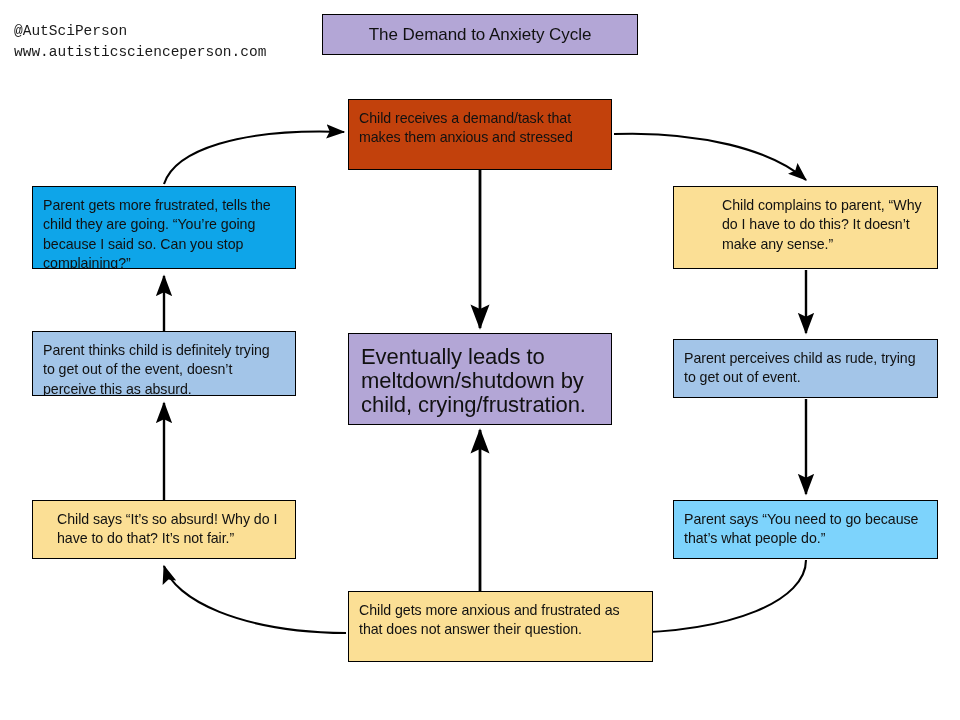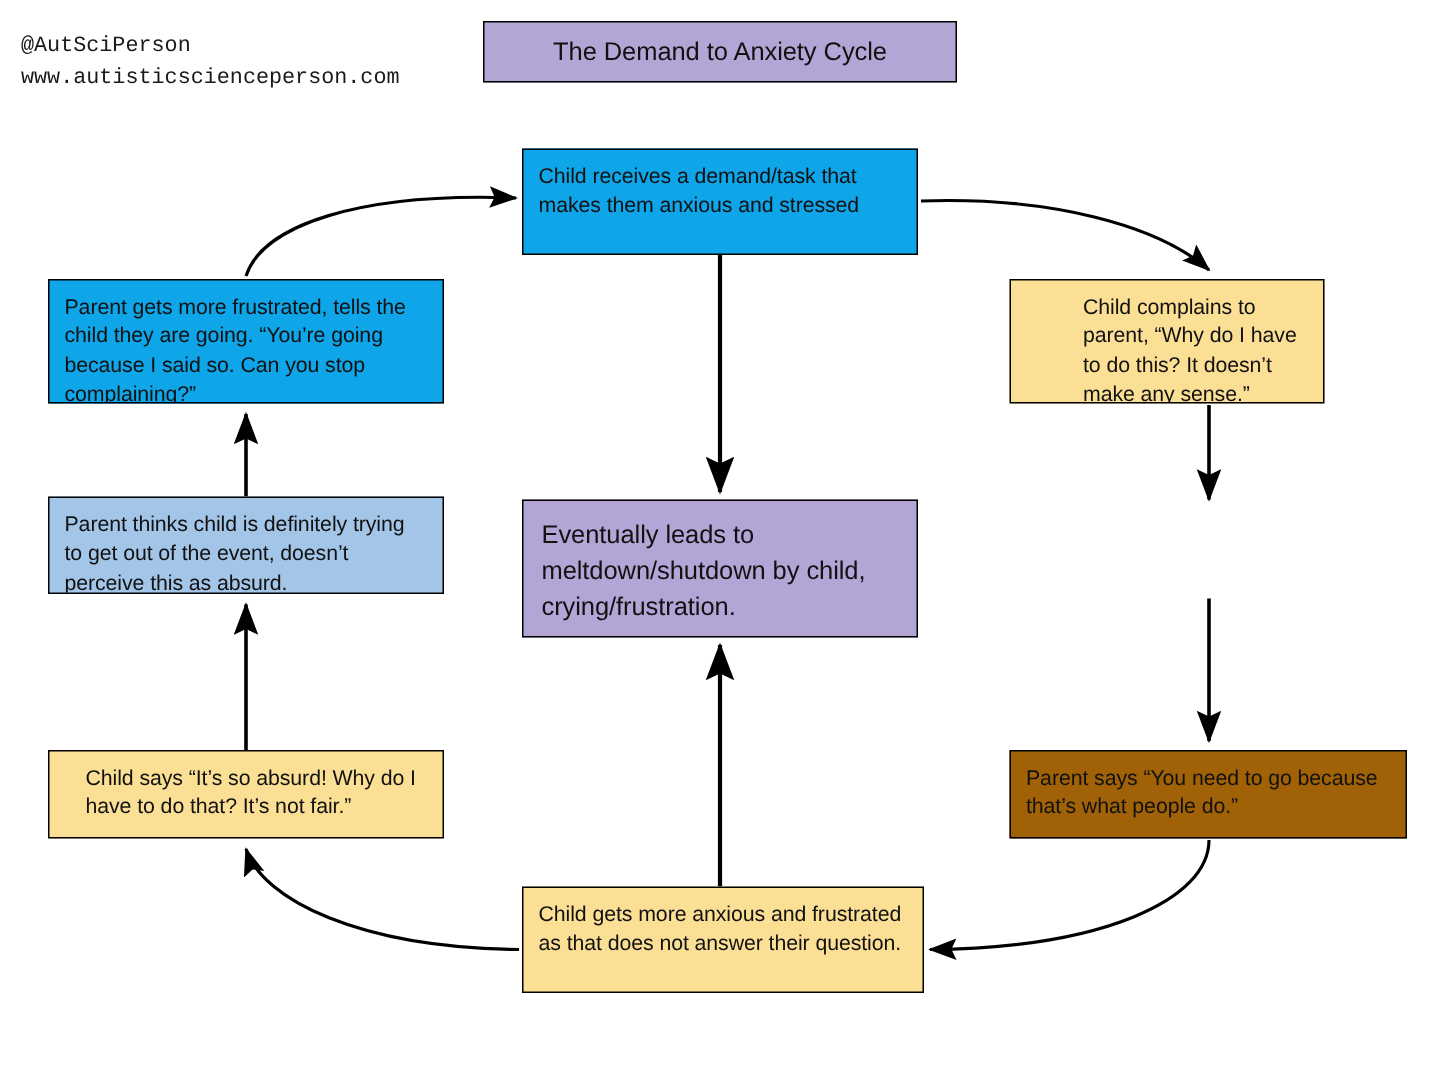--- a/index.html
+++ b/index.html
@@ -60,32 +60,32 @@
   .node.title-node {
     display: flex;
     align-items: center;
     justify-content: center;
     text-align: center;
     padding: 16px;
     font-size: 17px;
   }
 
   .node.big-text {
-    font-size: 17px;
+    font-size: 22px;
     line-height: 24px;
     padding: 11px 12px;
   }
 
   
   #title-box  { left: 322px; top: 14px;  width: 316px; height: 41px; }
   #n-demand   { left: 348px; top: 99px;  width: 264px; height: 71px; }
-  #n-complain { left: 673px; top: 186px; width: 210px; height: 83px; padding-left: 48px; }
+  #n-complain { left: 673px; top: 186px; width: 265px; height: 83px; padding-left: 48px; }
   #n-perceive { left: 673px; top: 339px; width: 265px; height: 59px; }
   #n-parent-says { left: 673px; top: 500px; width: 265px; height: 59px; }
-  #n-anxious  { left: 348px; top: 591px; width: 268px; height: 71px; }
+  #n-anxious  { left: 348px; top: 591px; width: 305px; height: 71px; }
   #n-absurd   { left: 32px;  top: 500px; width: 264px; height: 59px; padding-left: 24px; }
   #n-thinks   { left: 32px;  top: 331px; width: 264px; height: 65px; }
   #n-frustrated { left: 32px; top: 186px; width: 264px; height: 83px; }
   #n-meltdown { left: 348px; top: 333px; width: 264px; height: 92px; }
 </style>
 </head>
 <body>
 
 <div id="canvas">
 
@@ -117,26 +117,27 @@
 
     <path d="M 480,170 L 480,328" fill="none" stroke="#000000" stroke-width="2.8" marker-end="url(#ah)"></path>
 
     <path d="M 480,591 L 480,430" fill="none" stroke="#000000" stroke-width="2.8" marker-end="url(#ah)"></path>
   </svg>
 
   <div class="node title-node" id="title-box" style="background:#b3a6d6;">
     <span>The Demand to Anxiety Cycle</span>
   </div>
 
-  <div class="node" id="n-demand" style="background:#0ea5e9;">Child receives a demand/task that makes them anxious and stressed</div>
+  <div class="node" id="n-demand" style="background:#c2410c;">Child receives a demand/task that makes them anxious and stressed</div>
 
   <div class="node" id="n-complain" style="background:#fbdf95;">Child complains to parent, “Why do I have to do this? It doesn’t make any sense.”</div>
 
+  <div class="node" id="n-perceive" style="background:#a3c5e8;">Parent perceives child as rude, trying to get out of event.</div>
 
-  <div class="node" id="n-parent-says" style="background:#a16207;">Parent says “You need to go because that’s what people do.”</div>
+  <div class="node" id="n-parent-says" style="background:#7dd3fc;">Parent says “You need to go because that’s what people do.”</div>
 
   <div class="node" id="n-anxious" style="background:#fbdf95;">Child gets more anxious and frustrated as that does not answer their question.</div>
 
   <div class="node" id="n-absurd" style="background:#fbdf95;">Child says “It’s so absurd! Why do I have to do that? It’s not fair.”</div>
 
   <div class="node" id="n-thinks" style="background:#a3c5e8;">Parent thinks child is definitely trying to get out of the event, doesn’t perceive this as absurd.</div>
 
   <div class="node" id="n-frustrated" style="background:#0ea5e9;">Parent gets more frustrated, tells the child they are going. “You’re going because I said so. Can you stop complaining?”</div>
 
   <div class="node big-text" id="n-meltdown" style="background:#b3a6d6;">Eventually leads to meltdown/shutdown by child, crying/frustration.</div>

